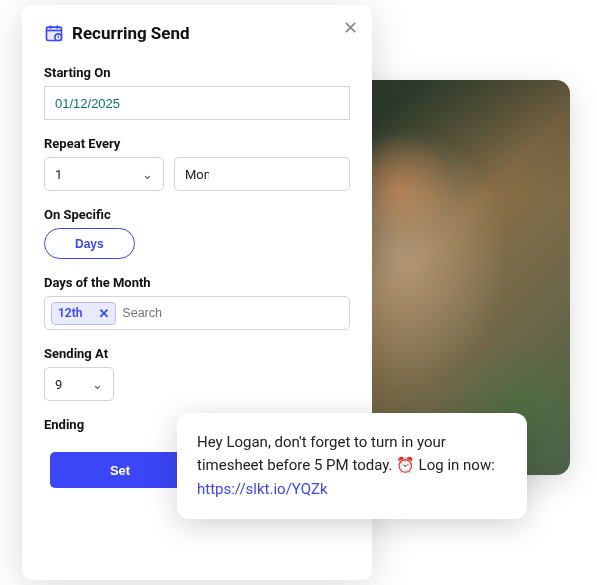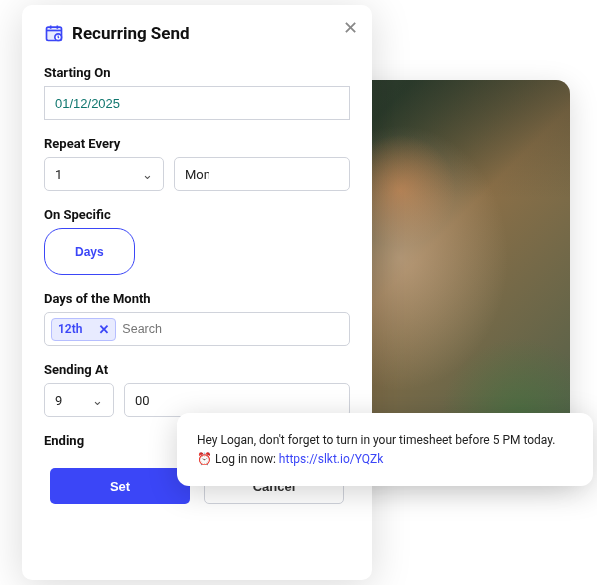--- a/index.html
+++ b/index.html
@@ -85,21 +85,21 @@
 }
 .select-box .chev { color: #555; }
 
 .w120 { width: 120px; }
 .w70 { width: 70px; }
 .flex1 { flex: 1; }
 .truncate-box { overflow: hidden; }
 .truncate { white-space: nowrap; overflow: hidden; text-overflow: clip; display: inline-block; width: 24px; }
 
 .pill-btn {
-  height: 47px;
+  height: 31px;
   border: 1.5px solid #3b46f7;
   border-radius: 18px;
   background: #fff;
   color: #3b46f7;
   font-size: 12px;
   font-weight: 700;
   padding: 0 30px;
   cursor: pointer;
   display: inline-flex;
   align-items: center;
@@ -147,26 +147,26 @@
   cursor: pointer;
   border: none;
 }
 .btn-primary { background: #3b46f7; color: #fff; }
 .btn-secondary { background: #fff; color: #333; border: 1px solid #d0d3db; }
 
 .message-bubble {
   position: absolute;
   top: 413px;
   left: 177px;
-  width: 416px;
+  width: 350px;
   background: #fff;
   border-radius: 12px;
   box-shadow: 0 6px 30px rgba(0,0,0,0.18);
   padding: 18px 20px;
-  font-size: 12px;
+  font-size: 15px;
   line-height: 1.55;
   color: #222;
 }
 .message-bubble a { color: #3b46f7; text-decoration: none; }
 </style>
 </head>
 <body>
 
 <div class="photo-bg"></div>
 
@@ -222,23 +222,20 @@
     </div>
   </div>
 
   <div class="field-row">
     <span class="lbl">Sending At</span>
     <div class="row-flex">
       <div class="select-box w70">
         <span>9</span>
         <span class="chev">⌄</span>
       </div>
-      <div class="select-box flex1 truncate-box">
-        <span class="truncate">00</span>
-      </div>
     </div>
   </div>
 
   <div class="field-row">
     <span class="lbl">Ending</span>
   </div>
 
   <div class="btn-row">
     <button class="btn btn-primary">Set</button>
     <button class="btn btn-secondary">Cancel</button>

